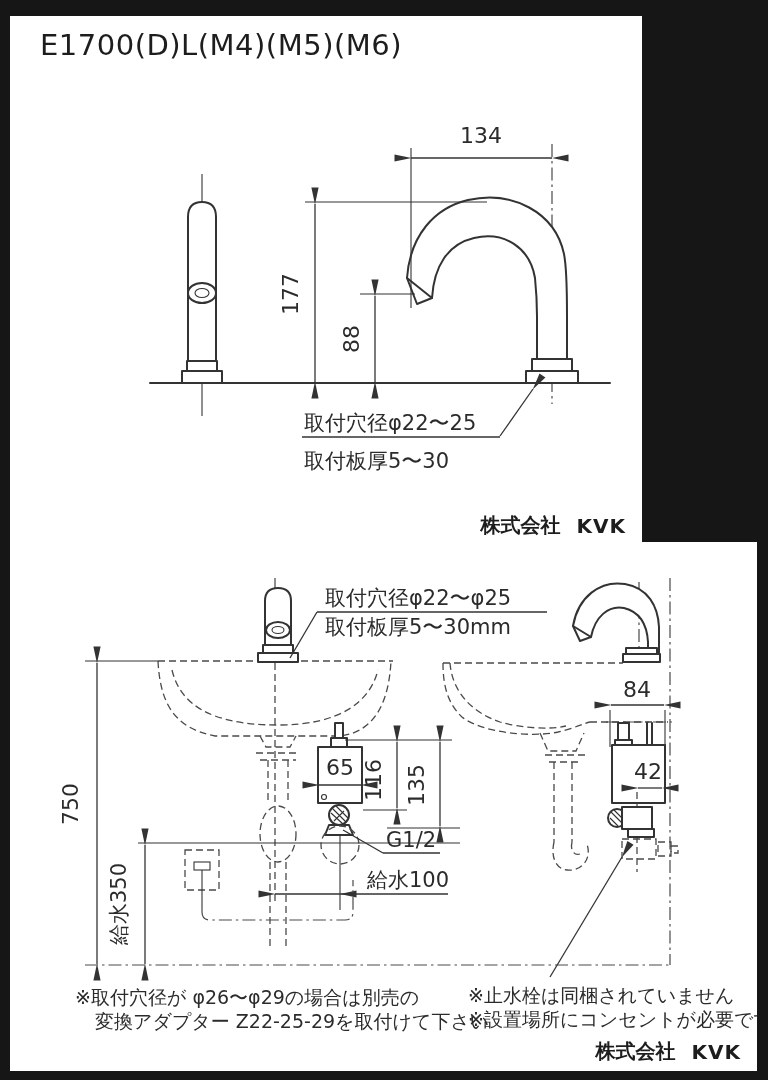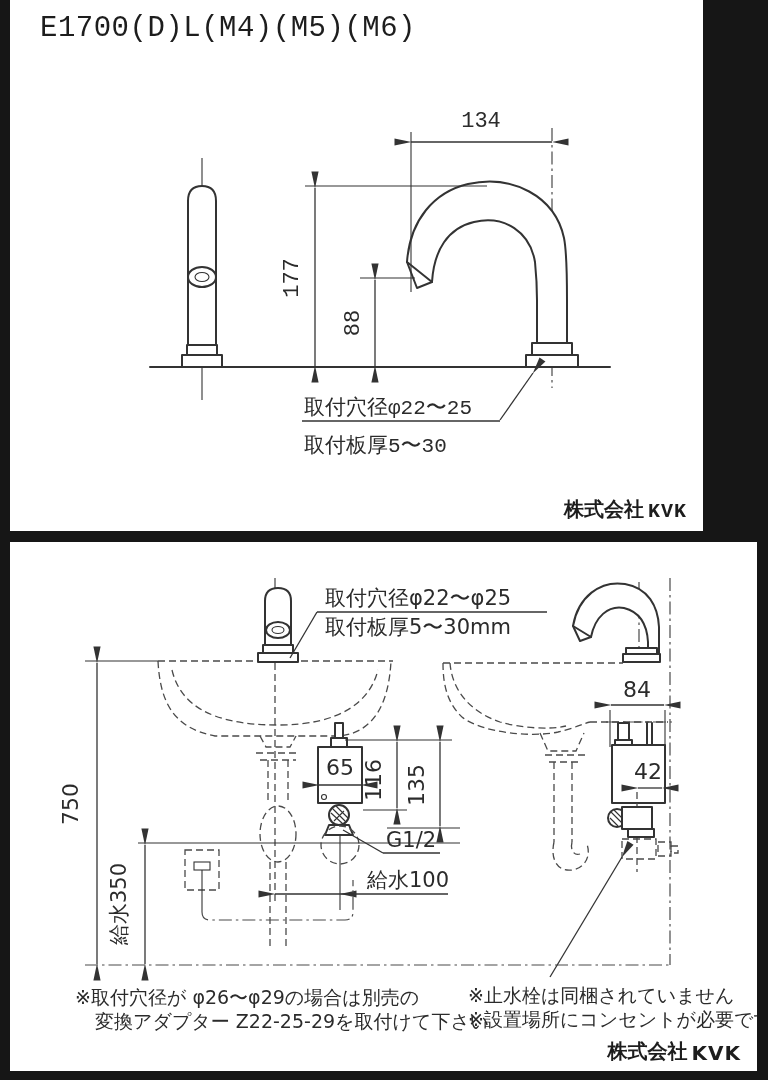--- a/index.html
+++ b/index.html
@@ -3,29 +3,29 @@
 <meta charset="utf-8">
 <style>
   html,body{margin:0;padding:0;}
   body{
     width:768px;height:1080px;position:relative;
     background:#161616;
     font-family:"DejaVu Sans","Liberation Sans",sans-serif;
     color:#2b2b2b;
   }
   .panel{position:absolute;background:#ffffff;overflow:hidden;}
-  #panel1{left:10px;top:0;width:693px;height:531px;font-family:Liberation Mono, monospace;}
+  #panel1{left:10px;top:16px;width:632px;height:531px;}
   #panel2{left:10px;top:542px;width:747px;height:529px;}
   .title{
     position:absolute;left:30px;top:12px;
     font-size:29px;font-weight:500;letter-spacing:.5px;color:#1d1d1d;
   }
   .brand{
     position:absolute;right:16px;
-    display:flex;align-items:flex-end;gap:4px;color:#1d1d1d;white-space:nowrap;
+    display:flex;align-items:center;gap:16px;color:#1d1d1d;white-space:nowrap;
   }
   #panel1 .brand{bottom:8px;}
   #panel2 .brand{bottom:6px;}
   .brand .prefix{font-size:20px;font-weight:600;}
   .brand .name{font-size:20px;font-weight:800;letter-spacing:1px;}
   svg{position:absolute;left:0;top:0;}
   svg text{fill:#2b2b2b;}
   .ln{stroke:#333;stroke-width:2;fill:none;stroke-linecap:round;stroke-linejoin:round;}
   .ln-f{stroke:#333;stroke-width:2;fill:#fff;stroke-linejoin:round;}
   .thin{stroke:#333;stroke-width:1.1;fill:none;}

